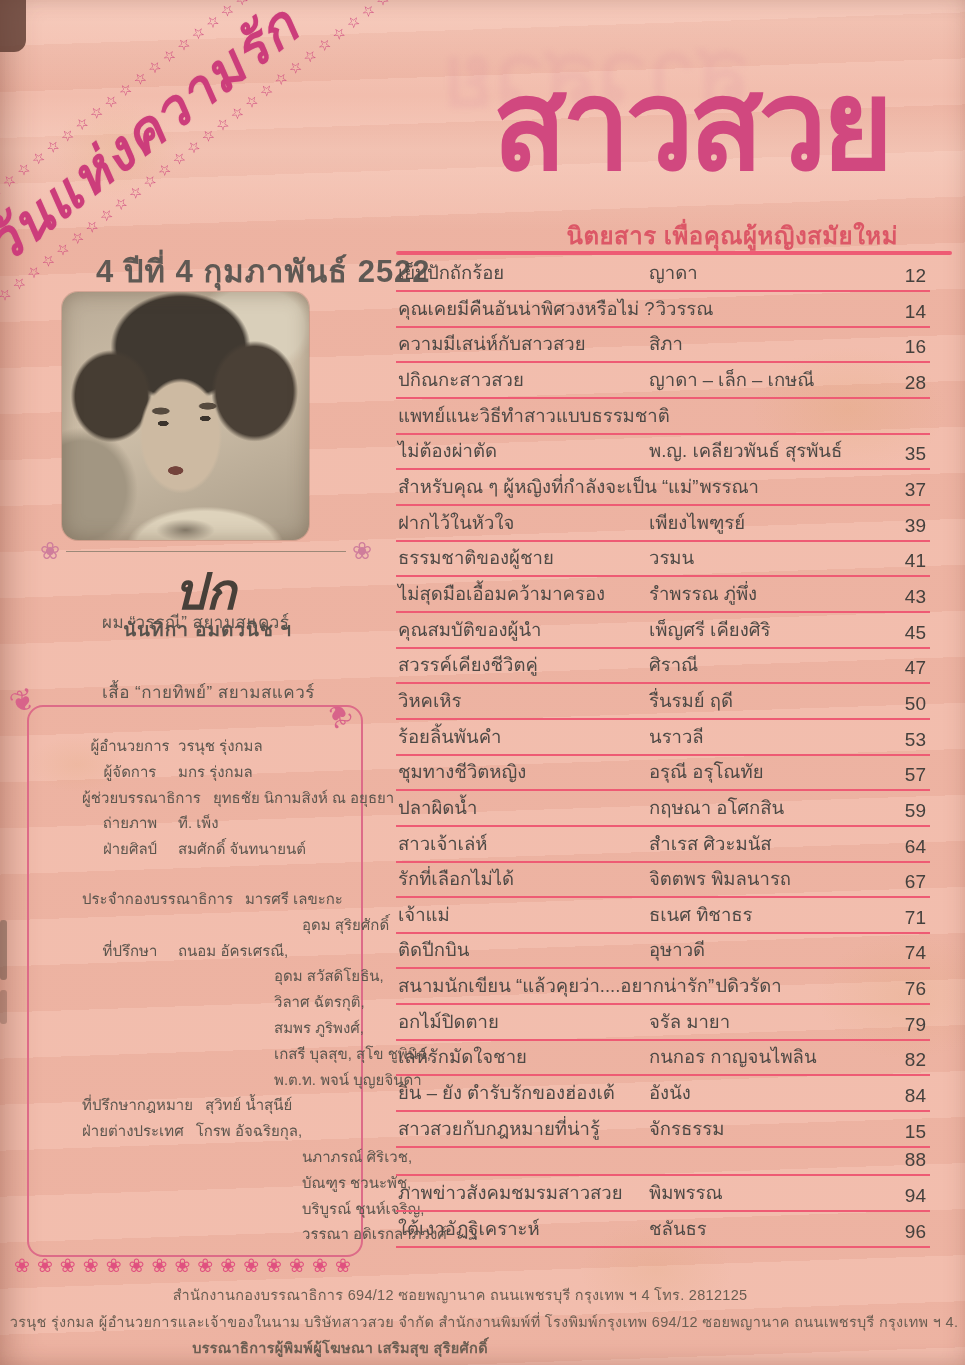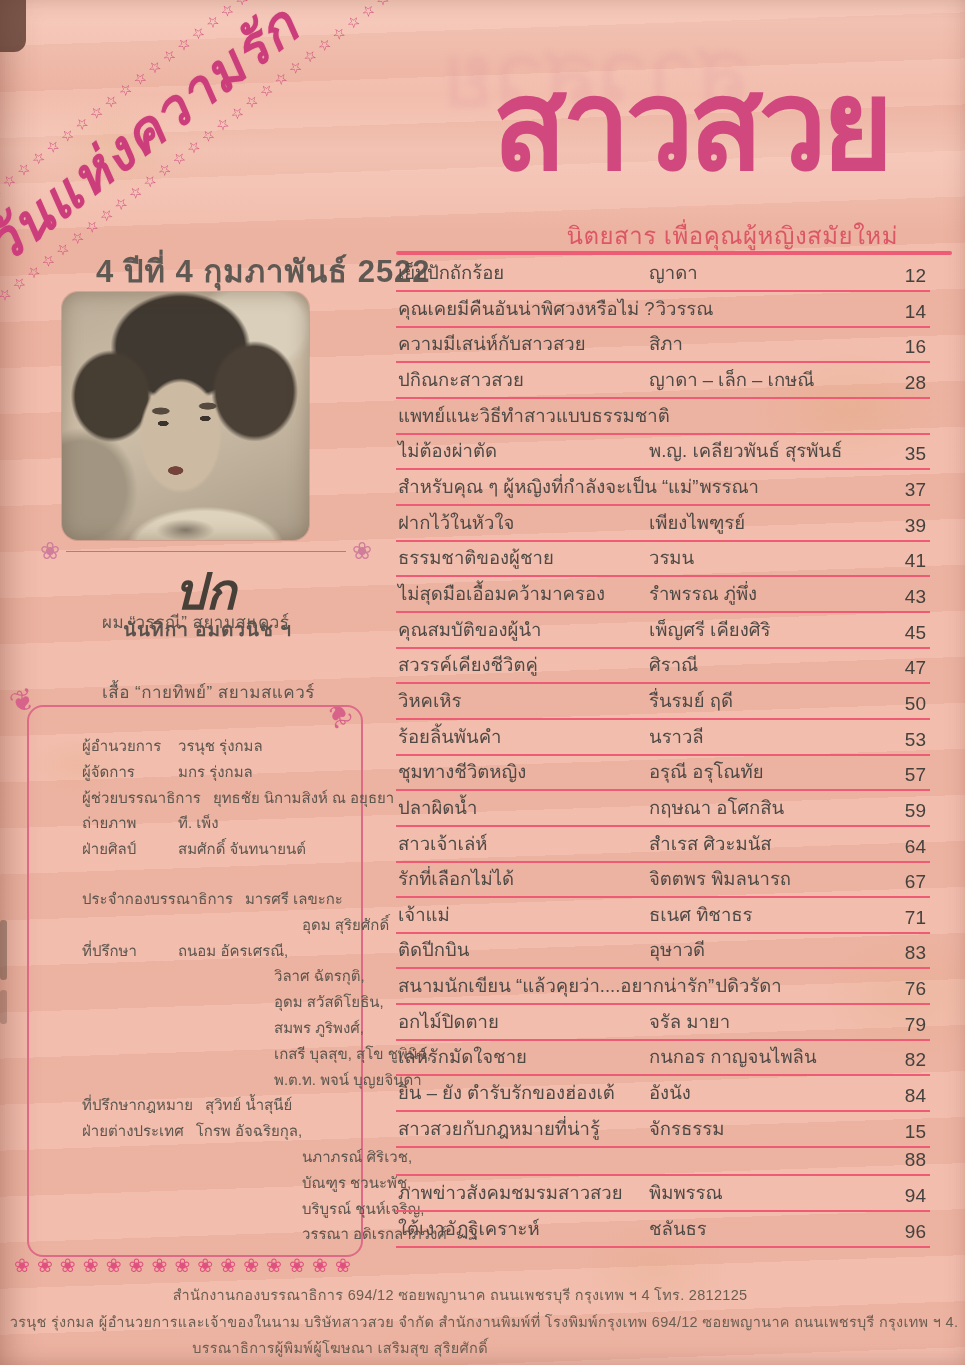--- a/index.html
+++ b/index.html
@@ -58,43 +58,43 @@
   .orn-rule{flex:1;height:0;border-top:1.5px solid #9c8878;margin:0 6px;}
   .cover-heading{position:absolute;left:60px;top:552px;width:290px;text-align:center;
     font-family:"DejaVu Serif", serif;font-style:italic;font-weight:bold;font-size:50px;color:#474039;z-index:2;}
   .cover-model{position:absolute;left:60px;top:614px;width:295px;text-align:center;font-size:19px;font-weight:bold;color:#57524c;letter-spacing:1px;}
   .cover-credit{position:absolute;left:102px;font-size:17px;color:#5b564f;letter-spacing:.5px;}
   
   .staff-box{position:absolute;left:27px;top:705px;width:332px;height:548px;border:2px solid #dd6b88;border-radius:16px;z-index:1;}
   .leaf{position:absolute;font-size:30px;color:#d8638a;z-index:2;line-height:1;}
   .staff-rows{position:absolute;left:82px;top:733px;width:290px;font-size:15px;color:#5d564e;line-height:1.72;z-index:2;}
   .s-row{white-space:nowrap;}
-  .s-row .s-label{display:inline-block;min-width:96px;}
+  .s-row .s-label{display:inline-block;min-width:96px;text-align:center;}
   .s-row.wide .s-label{min-width:0;margin-right:12px;}
   .s-row.cont{padding-left:96px;}
   .s-row.cont2{padding-left:124px;}
   .s-row.spacer{height:24px;}
   .scallops{position:absolute;left:14px;top:1254px;width:384px;font-size:19px;color:#e0517f;letter-spacing:7px;white-space:nowrap;overflow:hidden;}
   
   .masthead{position:absolute;left:438px;top:58px;width:505px;text-align:center;font-size:122px;line-height:1.1;font-weight:bold;
             color:var(--brand-pink);letter-spacing:-5px;white-space:nowrap;transform:scaleY(1.04);z-index:2;}
-  .masthead-sub{position:absolute;left:430px;top:216px;width:468px;text-align:right;font-size:24px;font-weight:normal;color:#dc5766;letter-spacing:.5px;white-space:nowrap;}
+  .masthead-sub{position:absolute;left:430px;top:216px;width:468px;text-align:right;font-size:24px;font-weight:bold;color:#dc5766;letter-spacing:.5px;white-space:nowrap;}
   .masthead-rule{position:absolute;left:396px;top:251px;width:556px;height:4px;background:var(--rule-pink);border-radius:2px;}
   
   .toc{position:absolute;left:396px;top:258px;width:534px;height:990px;display:flex;flex-direction:column;justify-content:space-between;z-index:2;}
   .toc-row{display:flex;align-items:flex-end;border-bottom:2px solid var(--rule-pink);padding:0 4px 3px 2px;
            font-size:18.5px;font-weight:normal;color:#4e4945;}
   .t-title{min-width:250px;white-space:nowrap;}
   .t-author{white-space:nowrap;margin-left:1px;}
   .t-page{margin-left:auto;min-width:42px;text-align:right;font-size:19px;color:#45413d;}
   
   .footer-line{position:absolute;font-size:14.5px;color:#6b5e52;letter-spacing:.3px;white-space:nowrap;}
   .f1{left:0;top:1283px;width:900px;text-align:center;margin-left:10px;}
   .f2{left:-16px;top:1310px;width:1000px;text-align:center;}
-  .f3{left:60px;top:1336px;width:560px;text-align:center;}
+  .f3{left:60px;top:1336px;width:560px;text-align:center;font-weight:bold;}
 </style>
 </head>
 <body>
 
 <div class="page">
 
   <div class="ghost">สาวสวย</div>
   <div class="corner-chip"></div>
   <div class="edge-streak" style="top:920px;height:60px;"></div>
   <div class="edge-streak" style="top:990px;height:34px;opacity:.3;"></div>
@@ -154,25 +154,25 @@
 
   <div class="s-row cont2">
     <span class="s-label"></span><span class="s-value">อุดม  สุริยศักดิ์</span>
   </div>
 
   <div class="s-row pair">
     <span class="s-label">ที่ปรึกษา</span><span class="s-value">ถนอม  อัครเศรณี,</span>
   </div>
 
   <div class="s-row cont">
+    <span class="s-label"></span><span class="s-value">อุดม  สวัสดิโยธิน,</span>
+  </div>
+
+  <div class="s-row cont">
     <span class="s-label"></span><span class="s-value">วิลาศ  ฉัตรกุติ,</span>
-  </div>
-
-  <div class="s-row cont">
-    <span class="s-label"></span><span class="s-value">อุดม  สวัสดิโยธิน,</span>
   </div>
 
   <div class="s-row cont">
     <span class="s-label"></span><span class="s-value">สมพร  ภูริพงศ์,</span>
   </div>
 
   <div class="s-row cont">
     <span class="s-label"></span><span class="s-value">เกสรี  บุลสุข, สุโข  ชูพินิจ,</span>
   </div>
 
@@ -322,21 +322,21 @@
 
   <div class="toc-row">
     <span class="t-title">เจ้าแม่</span>
     <span class="t-author">ธเนศ  ทิชาธร</span>
     <span class="t-page">71</span>
   </div>
 
   <div class="toc-row">
     <span class="t-title">ติดปีกบิน</span>
     <span class="t-author">อุษาวดี</span>
-    <span class="t-page">83</span>
+    <span class="t-page">74</span>
   </div>
 
   <div class="toc-row">
     <span class="t-title">สนามนักเขียน “แล้วคุยว่า....อยากน่ารัก”</span>
     <span class="t-author">ปดิวรัดา</span>
     <span class="t-page">76</span>
   </div>
 
   <div class="toc-row">
     <span class="t-title">อกไม์ปิดตาย</span>

